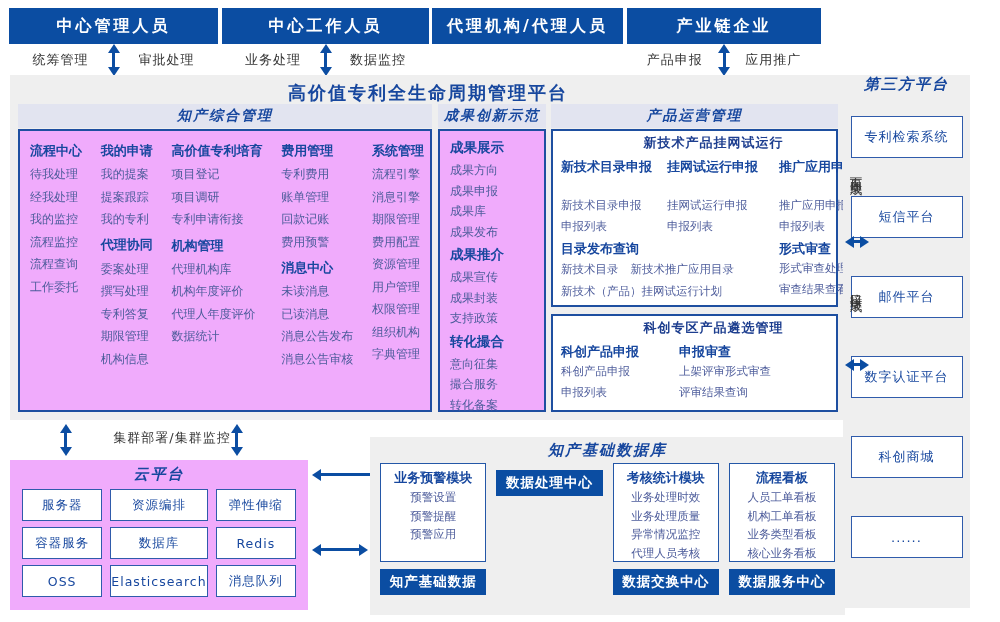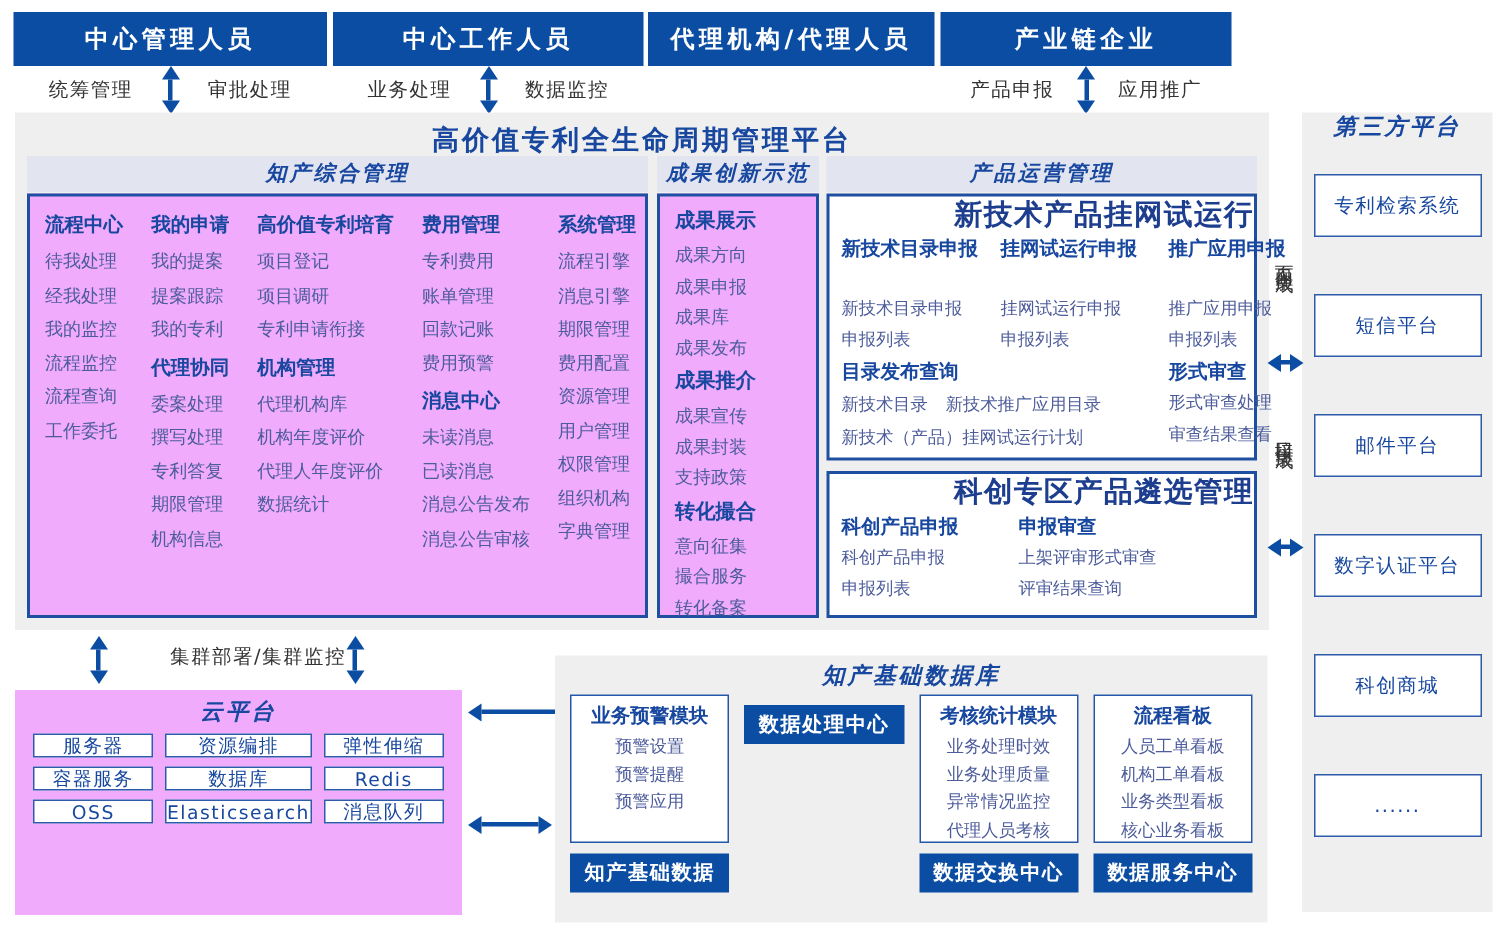--- a/index.html
+++ b/index.html
@@ -64,33 +64,33 @@
   #sec2 .grp-title{line-height:25px;font-size:13.5px;}
   #sec2 .grp-item{line-height:20.5px;font-size:12px;}
 
   
   #sec3{left:541px;top:29px;width:287px;height:308px;}
   #sec3-body{position:absolute;left:0;right:0;top:25px;bottom:0;display:flex;flex-direction:column;gap:7px;}
   .subpanel{background:#fff;border:2px solid #1e4fa0;box-sizing:border-box;}
   #subA{height:178px;}
   #subB{flex:1;}
   .sub-title{
-    text-align:right;font-size:19px;font-weight:bold;color:#1d3e8f;
+    text-align:center;font-size:13px;font-weight:bold;color:#1d3e8f;
     line-height:24px;letter-spacing:1px;padding-left:38px;
   }
   .sub-gridA{display:grid;grid-template-columns:92px 98px 85px;padding:0 4px 0 8px;column-gap:14px;}
   .sub-gridB{display:grid;grid-template-columns:118px 150px;padding:0 4px 0 8px;}
   .pgrp .grp-title{white-space:normal;line-height:18px;padding-top:3px;}
   .pgrp.tall .grp-title{min-height:37px;}
   .pgrp .grp-item{font-size:11.5px;line-height:21px;}
   .pgrp.inline .grp-item{display:inline-block;margin-right:12px;white-space:nowrap;}
   .span2{grid-column:1 / 3;}
 
   
-  #third{left:868px;top:75px;width:127px;height:533px;background:#efefef;box-sizing:border-box;}
+  #third{left:843px;top:75px;width:127px;height:533px;background:#efefef;box-sizing:border-box;}
   .panel-title{
     text-align:center;font-size:15px;font-weight:bold;font-style:italic;
     color:#17479e;letter-spacing:2px;
   }
   #third-list{display:flex;flex-direction:column;align-items:center;margin-top:22px;gap:38px;}
   .tp-box{
     width:112px;height:42px;background:#fff;border:1.5px solid #2f5bab;box-sizing:border-box;
     display:flex;align-items:center;justify-content:center;
     font-size:13px;color:#17479e;letter-spacing:1px;
   }
@@ -100,21 +100,21 @@
   }
 
   
   #cluster-label{position:absolute;left:92px;top:429px;width:160px;text-align:center;
     font-size:13px;color:#333;letter-spacing:1px;}
 
   
   #cloud{left:10px;top:460px;width:298px;height:150px;background:#f0abfc;box-sizing:border-box;padding-top:5px;}
   #cloud-grid{display:grid;grid-template-columns:repeat(3,1fr);gap:6px 8px;padding:5px 12px 0 12px;}
   .cloud-box{
-    height:16px;background:#fff;border:1.5px solid #2f5bab;box-sizing:border-box;
+    height:32px;background:#fff;border:1.5px solid #2f5bab;box-sizing:border-box;
     display:flex;align-items:center;justify-content:center;
     font-size:12.5px;color:#17479e;letter-spacing:1px;
   }
 
   
   #dataplat{left:370px;top:437px;width:475px;height:178px;background:#efefef;box-sizing:border-box;padding-top:4px;}
   #data-grid{display:grid;grid-template-columns:repeat(4,1fr);gap:0 10px;padding:3px 10px 0 10px;}
   .dmod{display:flex;flex-direction:column;}
   .dmod-box{background:#fff;border:1.5px solid #2457a7;box-sizing:border-box;height:99px;padding-top:3px;}
   .dmod-title{text-align:center;font-size:13px;font-weight:bold;color:#17479e;line-height:21px;}

